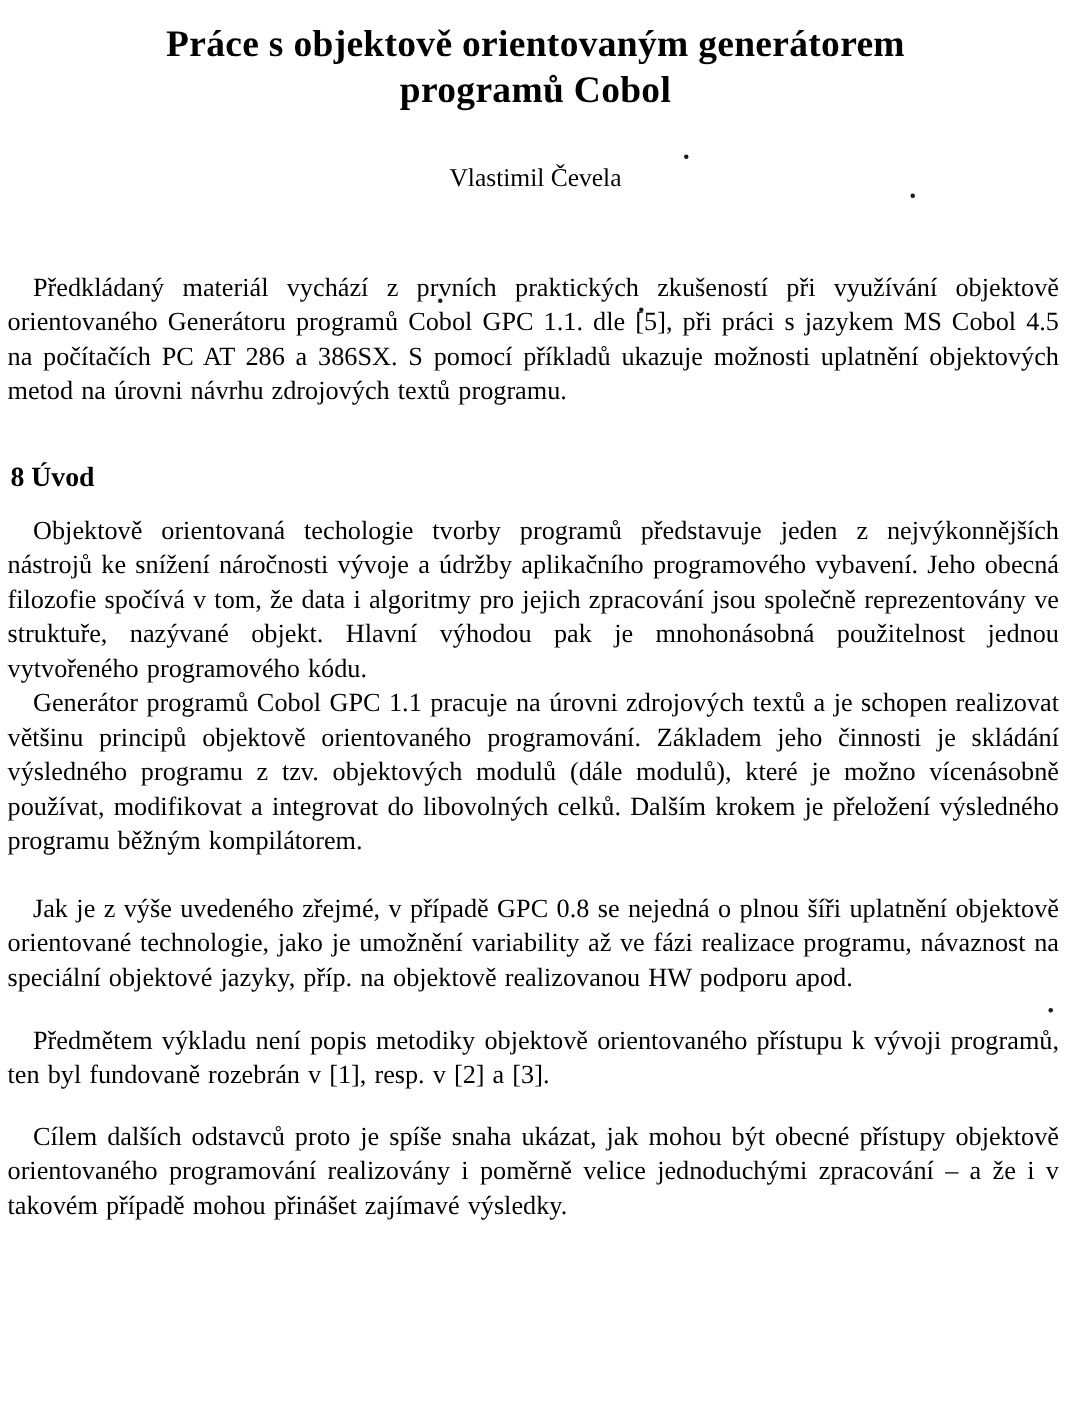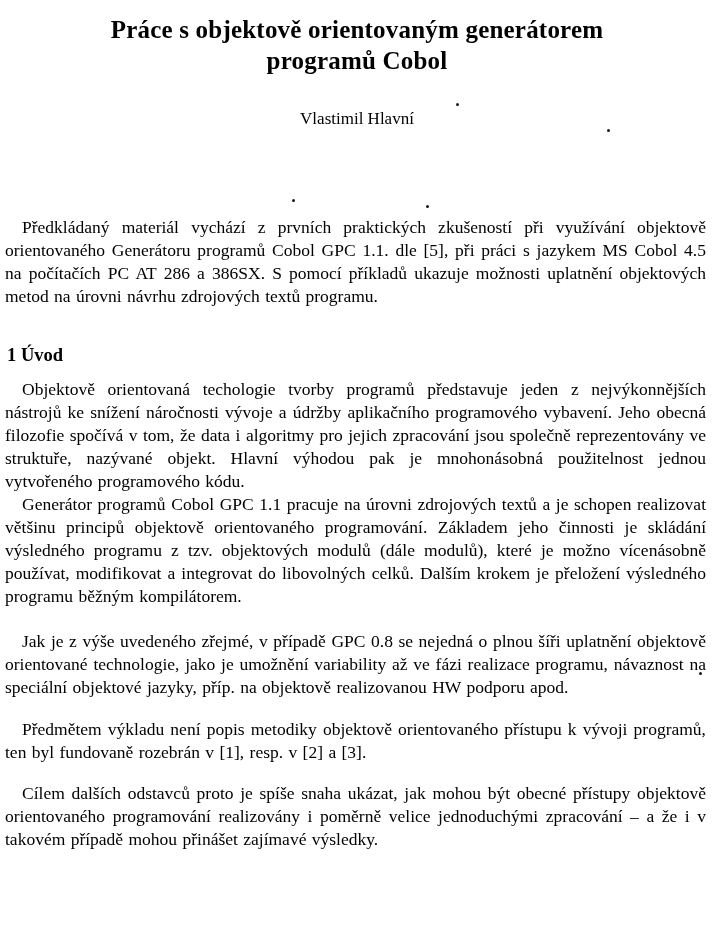--- a/index.html
+++ b/index.html
@@ -36,21 +36,21 @@
     margin: 0 8px 0 5px;
   }
   .para {
     margin: 0;
     font-size: 17.5px;
     line-height: 23px;
     text-align: justify;
     text-indent: 17px;
     word-spacing: 1px;
   }
-  .para.abstract   { margin-top: 86px; }
+  .para.abstract   { margin-top: 50px; }
   .section-heading {
     margin: 36px 0 0 2px;
     font-size: 18.5px;
     line-height: 22px;
     font-weight: bold;
   }
   .para.p-a { margin-top: 12px; }
   .para.p-b { }
   .para.p-c { margin-top: 22px; }
   .para.p-d { margin-top: 19px; }
@@ -68,27 +68,27 @@
   .speck.s4 { left: 426px; top: 205px; }
   .speck.s5 { left: 699px; top: 672px; }
 </style>
 </head>
 <body>
 
 <div class="page">
 
   <h1 class="title">Práce s objektově orientovaným generátorem programů Cobol</h1>
 
-  <div class="author">Vlastimil Hlavní</div>
+  <div class="author">Vlastimil Čevela</div>
 
   <div class="body-text">
 
     <p class="para abstract">Předkládaný materiál vychází z prvních praktických zkušeností při využívání objektově orientovaného Generátoru programů Cobol GPC 1.1. dle [5], při práci s jazykem MS Cobol 4.5 na počítačích PC AT 286 a 386SX. S pomocí příkladů ukazuje možnosti uplatnění objektových metod na úrovni návrhu zdrojových textů programu.</p>
 
-    <h2 class="section-heading">1 Úvod</h2>
+    <h2 class="section-heading">8 Úvod</h2>
 
     <p class="para p-a">Objektově orientovaná techologie tvorby programů představuje jeden z nejvýkonnějších nástrojů ke snížení náročnosti vývoje a údržby aplikačního programového vybavení. Jeho obecná filozofie spočívá v tom, že data i algoritmy pro jejich zpracování jsou společně reprezentovány ve struktuře, nazývané objekt. Hlavní výhodou pak je mnohonásobná použitelnost jednou vytvořeného programového kódu.</p>
 
     <p class="para p-b">Generátor programů Cobol GPC 1.1 pracuje na úrovni zdrojových textů a je schopen realizovat většinu principů objektově orientovaného programování. Základem jeho činnosti je skládání výsledného programu z tzv. objektových modulů (dále modulů), které je možno vícenásobně používat, modifikovat a integrovat do libovolných celků. Dalším krokem je přeložení výsledného programu běžným kompilátorem.</p>
 
     <p class="para p-c">Jak je z výše uvedeného zřejmé, v případě GPC 0.8 se nejedná o plnou šíři uplatnění objektově orientované technologie, jako je umožnění variability až ve fázi realizace programu, návaznost na speciální objektové jazyky, příp. na objektově realizovanou HW podporu apod.</p>
 
     <p class="para p-d">Předmětem výkladu není popis metodiky objektově orientovaného přístupu k vývoji programů, ten byl fundovaně rozebrán v [1], resp. v [2] a [3].</p>
 
     <p class="para p-e">Cílem dalších odstavců proto je spíše snaha ukázat, jak mohou být obecné přístupy objektově orientovaného programování realizovány i poměrně velice jednoduchými zpracování – a že i v takovém případě mohou přinášet zajímavé výsledky.</p>

